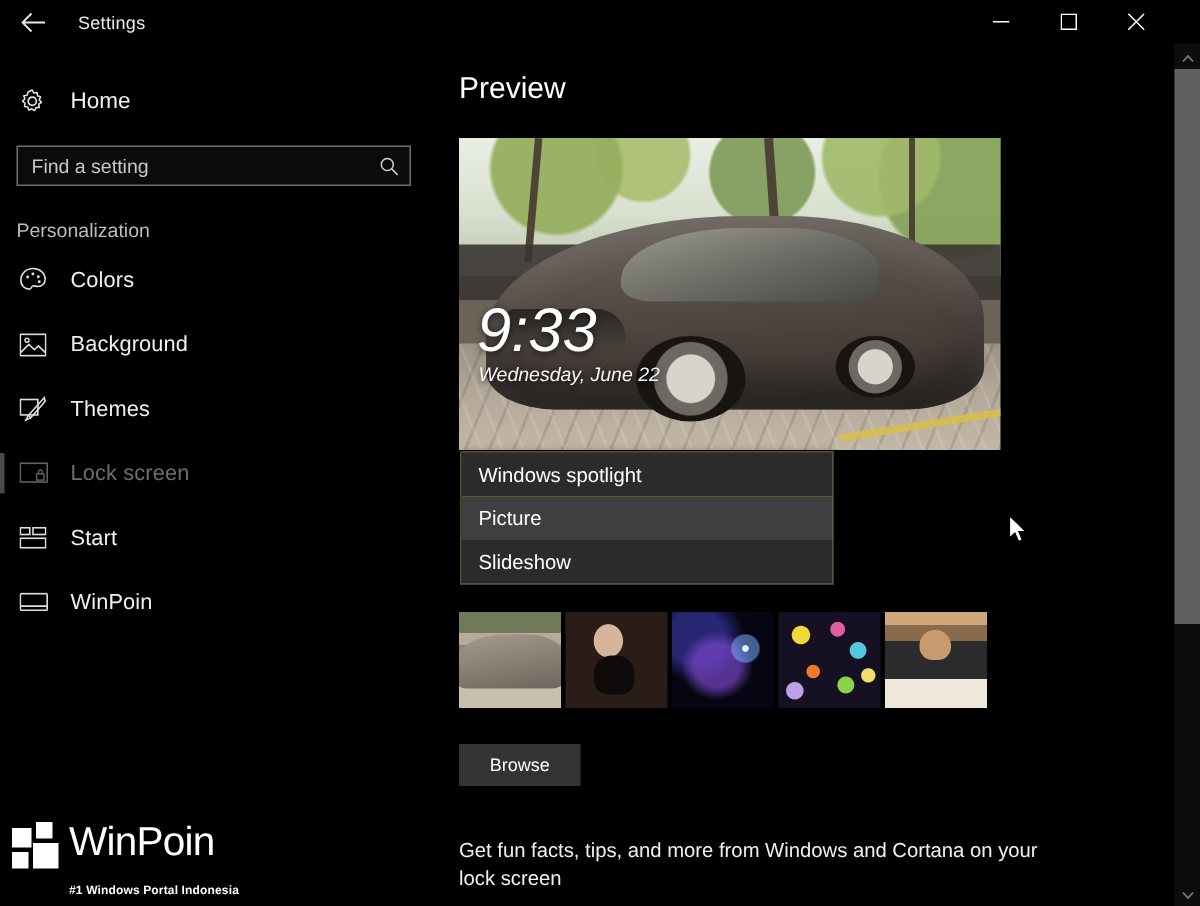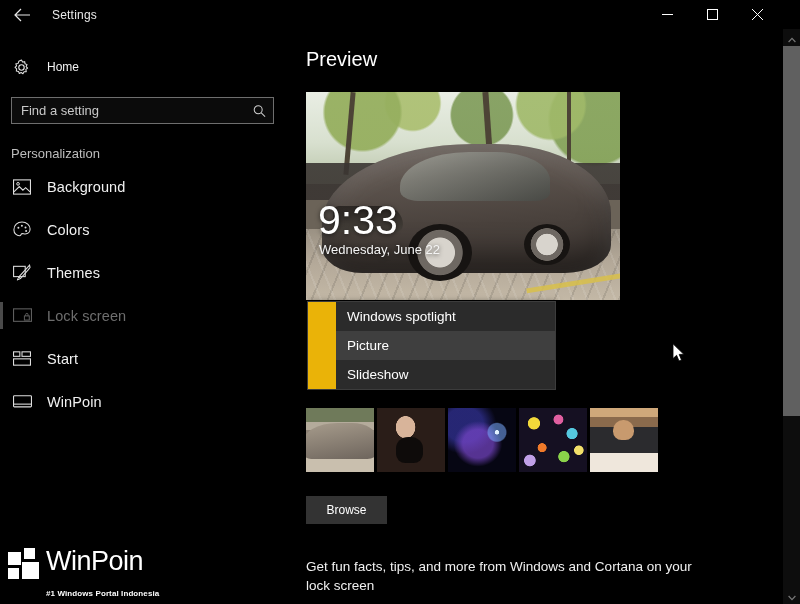--- a/index.html
+++ b/index.html
@@ -48,21 +48,21 @@
   .sidebar {
     position: absolute; top: 29px; left: 0;
     width: 290px; height: 575px;
     background: #000000;
   }
   .home-row {
     display: flex; align-items: center;
     height: 40px; margin-top: 18px; padding-left: 13px;
   }
   .home-row .ico { width: 26px; display:flex; align-items:center; color:#e6e6e6; }
-  .home-label { font-size: 12px; color: #f2f2f2; margin-left: 8px; }
+  .home-label { font-size: 15px; color: #f2f2f2; margin-left: 8px; }
 
   .search-wrap {
     margin: 10px 0 0 11px;
     width: 263px; height: 27px;
     background: #0b0b0b;
     border: 1px solid #6e6e6e;
     display: flex; align-items: center;
     position: relative;
   }
   .search-wrap input {
@@ -133,23 +133,24 @@
   }
   .page-title {
     font-size: 20px; color: #ffffff;
     margin: 19px 0 0 16px; font-weight: normal;
   }
 
   
   .preview {
     position: relative;
     margin: 21px 0 0 16px;
-    width: 314px; height: 208px;
+    width: 361px; height: 208px;
     overflow: hidden;
     background: #6b6358;
+    font-style: italic;
   }
   .pv-sky {
     position: absolute; top: 0; left: 0; width: 100%; height: 44%;
     background:
       radial-gradient(circle at 18% 22%, rgba(150,175,95,.95) 0 14%, transparent 15%),
       radial-gradient(circle at 34% 12%, rgba(170,190,110,.9) 0 12%, transparent 13%),
       radial-gradient(circle at 56% 25%, rgba(120,150,80,.85) 0 16%, transparent 17%),
       radial-gradient(circle at 78% 14%, rgba(160,185,105,.9) 0 13%, transparent 14%),
       radial-gradient(circle at 92% 30%, rgba(130,160,85,.9) 0 15%, transparent 16%),
       linear-gradient(180deg, #e9eee4 0%, #d8e0cf 55%, #b9c4a8 100%);
@@ -224,21 +225,20 @@
   }
 
   
   .dropdown {
     position: absolute; left: 17px; top: 272px;
     width: 249px;
     background: #eab308;
     border: 1px solid #3c3c3c;
     z-index: 40;
     box-shadow: 0 2px 7px rgba(0,0,0,.75);
-    padding-left: 28px;
   }
   .dd-item {
     height: 29px; display: flex; align-items: center;
     padding-left: 11px; font-size: 13.5px; color: #ffffff;
     background: #2b2b2b;
   }
   .dd-item.highlight { background: #3f3f3f; }
 
   
   .thumbs {
@@ -390,40 +390,40 @@
           <circle cx="5.6" cy="5.6" r="4.3" fill="none" stroke="currentColor" stroke-width="1.1"></circle>
           <path d="M8.9 8.9 L13 13" stroke="currentColor" stroke-width="1.1"></path>
         </svg>
       </span>
     </div>
 
     <div class="cat-label">Personalization</div>
 
     <div class="nav-item">
       <span class="ico">
-        <svg width="18" height="16" viewBox="0 0 20 17">
-          <rect x="0.6" y="0.6" width="18.8" height="15.8" fill="none" stroke="currentColor" stroke-width="1.2"></rect>
-          <circle cx="5.6" cy="5" r="1.5" fill="none" stroke="currentColor" stroke-width="1.1"></circle>
-          <path d="M1 14 L7 8 L11 12 L14 9.2 L19 14" fill="none" stroke="currentColor" stroke-width="1.2"></path>
-        </svg>
-      </span>
-      <span class="lbl">Background</span>
-    </div>
-
-    <div class="nav-item">
-      <span class="ico">
         <svg width="18" height="18" viewBox="0 0 20 20">
           <path d="M10 1.1 C4.9 1.1 1 4.9 1 9.6 C1 14 4.2 16.4 7.2 16.4 C9 16.4 8.6 14.8 9.6 14.2 C10.6 13.6 12 14.4 13.6 14.4 C16.6 14.4 19 12.3 19 9 C19 4.6 15.1 1.1 10 1.1 Z" fill="none" stroke="currentColor" stroke-width="1.2"></path>
           <circle cx="6" cy="7.4" r="1.1" fill="currentColor"></circle>
           <circle cx="9.9" cy="5.2" r="1.1" fill="currentColor"></circle>
           <circle cx="13.9" cy="7.2" r="1.1" fill="currentColor"></circle>
           <circle cx="14.6" cy="11" r="1.1" fill="currentColor"></circle>
         </svg>
       </span>
       <span class="lbl">Colors</span>
+    </div>
+
+    <div class="nav-item">
+      <span class="ico">
+        <svg width="18" height="16" viewBox="0 0 20 17">
+          <rect x="0.6" y="0.6" width="18.8" height="15.8" fill="none" stroke="currentColor" stroke-width="1.2"></rect>
+          <circle cx="5.6" cy="5" r="1.5" fill="none" stroke="currentColor" stroke-width="1.1"></circle>
+          <path d="M1 14 L7 8 L11 12 L14 9.2 L19 14" fill="none" stroke="currentColor" stroke-width="1.2"></path>
+        </svg>
+      </span>
+      <span class="lbl">Background</span>
     </div>
 
     <div class="nav-item">
       <span class="ico">
         <svg width="18" height="17" viewBox="0 0 20 19">
           <rect x="0.6" y="2.6" width="13" height="11.5" fill="none" stroke="currentColor" stroke-width="1.2"></rect>
           <path d="M6.5 14.5 L15.5 4.5 L18.4 1.3 L19 3.9 L16.9 6.6 L8.3 16.3 Z" fill="none" stroke="currentColor" stroke-width="1.2"></path>
           <path d="M6.5 14.5 L4.6 18 L8.3 16.3" fill="none" stroke="currentColor" stroke-width="1.1"></path>
         </svg>
       </span>

